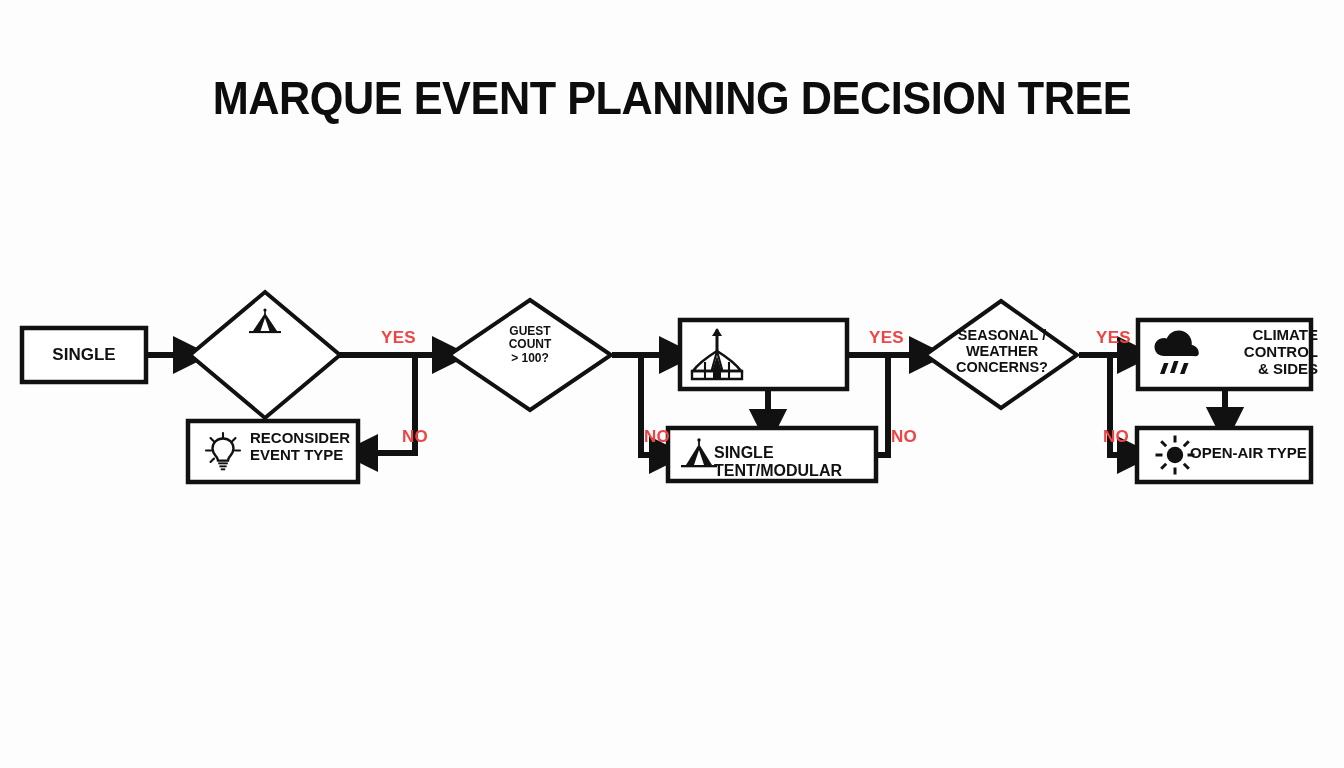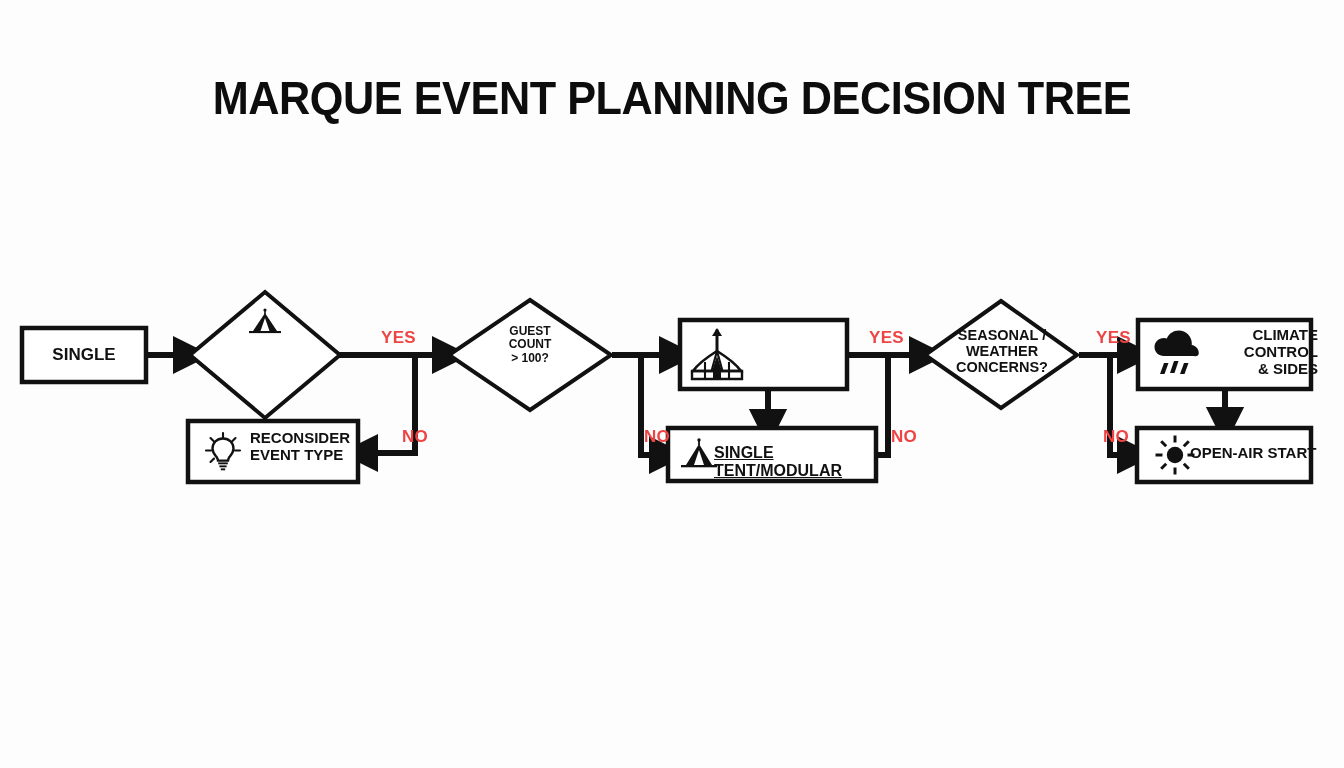--- a/index.html
+++ b/index.html
@@ -139,31 +139,31 @@
 
 
   <div class="node-label" style="left:250px; top:430px; width:104px; text-align:left; font-size:15px;">RECONSIDER
 EVENT TYPE</div>
 
   <div class="node-label" style="left:480px; top:325px; width:100px; text-align:center; font-size:12px;">GUEST
 COUNT
 &gt; 100?</div>
 
 
-  <div class="node-label" style="left:714px; top:444px; width:180px; text-align:left; font-size:16px;text-decoration:underline;">SINGLE TENT/MODULAR</div>
+  <div class="node-label" style="left:714px; top:444px; width:180px; text-align:left; font-size:16px;">SINGLE TENT/MODULAR</div>
 
   <div class="node-label" style="left:941px; top:327px; width:122px; text-align:center; font-size:14.5px;">SEASONAL /
 WEATHER
 CONCERNS?</div>
 
   <div class="node-label" style="left:1208px; top:327px; width:110px; text-align:right; font-size:15px;">CLIMATE
 CONTROL
 &amp; SIDES</div>
 
-  <div class="node-label" style="left:1190px; top:445px; width:130px; text-align:left; font-size:15px;">OPEN-AIR START</div>
+  <div class="node-label" style="left:1190px; top:445px; width:130px; text-align:left; font-size:15px;">OPEN-AIR TYPE</div>
 
   <div class="edge-label" style="left:381px; top:328px;">YES</div>
   <div class="edge-label" style="left:402px; top:427px;">NO</div>
   <div class="edge-label" style="left:644px; top:427px;">NO</div>
   <div class="edge-label" style="left:869px; top:328px;">YES</div>
   <div class="edge-label" style="left:891px; top:427px;">NO</div>
   <div class="edge-label" style="left:1096px; top:328px;">YES</div>
   <div class="edge-label" style="left:1103px; top:427px;">NO</div>
 
   <div class="icon-wrap" style="left:245px; top:308px;">

